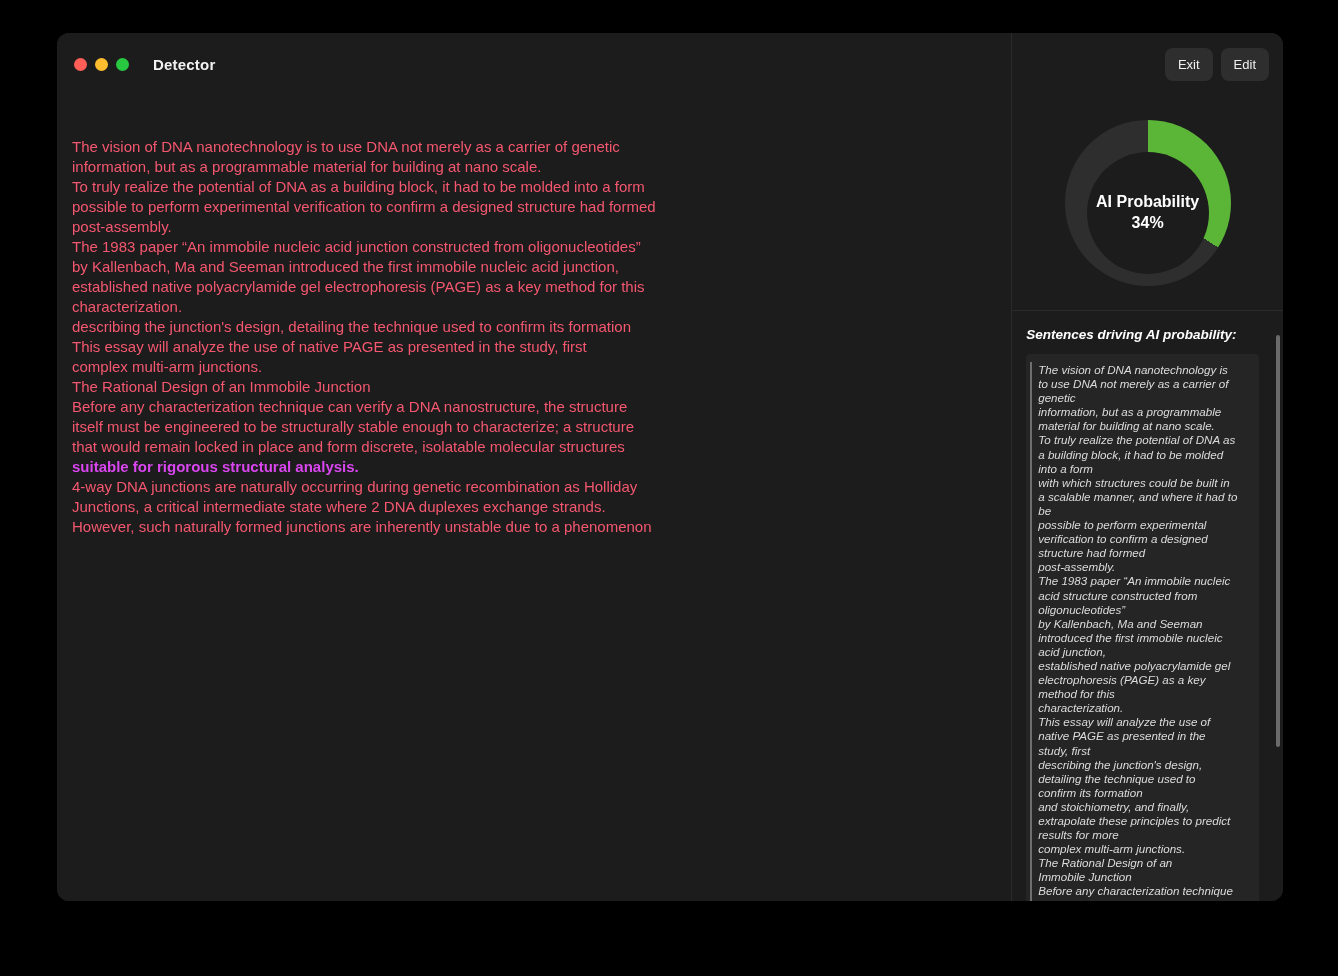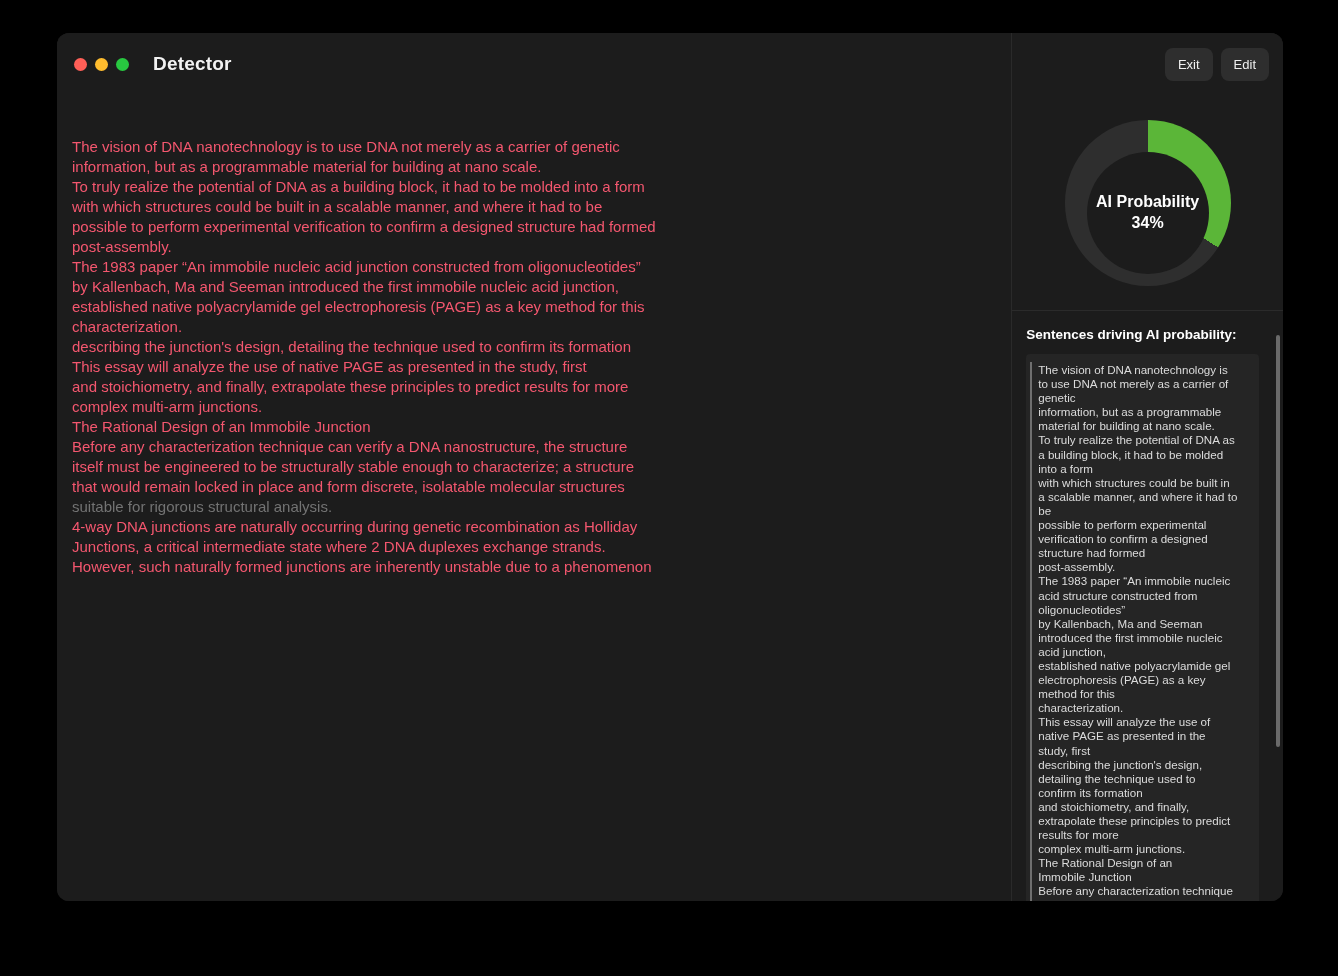--- a/index.html
+++ b/index.html
@@ -51,21 +51,21 @@
     height: 13px;
     border-radius: 50%;
     display: block;
   }
   .dot.red { background: #ff5f57; }
   .dot.yellow { background: #febc2e; }
   .dot.green { background: #28c840; }
 
   #window-title {
     color: #f2f2f2;
-    font-size: 19px;
+    font-size: 15px;
     font-weight: bold;
     margin-left: 24px;
     letter-spacing: 0.2px;
   }
 
   #document-area {
     position: absolute;
     left: 0;
     top: 62px;
     right: 0;
@@ -159,20 +159,21 @@
     font-size: 16px;
     font-weight: bold;
   }
 
   #sentences-section {
     flex: 1;
     padding: 16px 24px 0 14px;
     box-sizing: border-box;
     position: relative;
     overflow: hidden;
+    font-style: italic;
   }
 
   #sentences-heading {
     color: #ffffff;
     font-size: 13.5px;
     font-weight: bold;
     margin-bottom: 12px;
   }
 
   #sentences-list {
@@ -225,36 +226,34 @@
         <span class="dot yellow"></span>
         <span class="dot green"></span>
       </div>
       <div id="window-title">Detector</div>
     </div>
 
     <div id="document-area">
       <div class="doc-line" style="color: rgb(244, 87, 111);">The vision of DNA nanotechnology is to use DNA not merely as a carrier of genetic</div>
       <div class="doc-line" style="color: rgb(244, 87, 111);">information, but as a programmable material for building at nano scale.</div>
       <div class="doc-line" style="color: rgb(244, 87, 111);">To truly realize the potential of DNA as a building block, it had to be molded into a form</div>
-      <div class="doc-line" style="color: rgb(244, 87, 111);">with which structures could be built in a scalable manner, and where it had to be</div>
       <div class="doc-line" style="color: rgb(244, 87, 111);">possible to perform experimental verification to confirm a designed structure had formed</div>
       <div class="doc-line" style="color: rgb(244, 87, 111);">post-assembly.</div>
       <div class="doc-line" style="color: rgb(244, 87, 111);">The 1983 paper “An immobile nucleic acid junction constructed from oligonucleotides”</div>
       <div class="doc-line" style="color: rgb(244, 87, 111);">by Kallenbach, Ma and Seeman introduced the first immobile nucleic acid junction,</div>
       <div class="doc-line" style="color: rgb(244, 87, 111);">established native polyacrylamide gel electrophoresis (PAGE) as a key method for this</div>
       <div class="doc-line" style="color: rgb(244, 87, 111);">characterization.</div>
       <div class="doc-line" style="color: rgb(244, 87, 111);">describing the junction's design, detailing the technique used to confirm its formation</div>
       <div class="doc-line" style="color: rgb(244, 87, 111);">This essay will analyze the use of native PAGE as presented in the study, first</div>
-      <div class="doc-line" style="color: rgb(244, 87, 111);">and stoichiometry, and finally, extrapolate these principles to predict results for more</div>
       <div class="doc-line" style="color: rgb(244, 87, 111);">complex multi-arm junctions.</div>
       <div class="doc-line" style="color: rgb(244, 87, 111);">The Rational Design of an Immobile Junction</div>
       <div class="doc-line" style="color: rgb(244, 87, 111);">Before any characterization technique can verify a DNA nanostructure, the structure</div>
       <div class="doc-line" style="color: rgb(244, 87, 111);">itself must be engineered to be structurally stable enough to characterize; a structure</div>
       <div class="doc-line" style="color: rgb(244, 87, 111);">that would remain locked in place and form discrete, isolatable molecular structures</div>
-      <div class="doc-line" style="color: #737373;">suitable for rigorous structural analysis.</div>
+      <div class="doc-line" style="color: #d946ef; font-weight: bold;">suitable for rigorous structural analysis.</div>
       <div class="doc-line" style="color: rgb(244, 87, 111);">4-way DNA junctions are naturally occurring during genetic recombination as Holliday</div>
       <div class="doc-line" style="color: rgb(244, 87, 111);">Junctions, a critical intermediate state where 2 DNA duplexes exchange strands.</div>
       <div class="doc-line" style="color: rgb(244, 87, 111);">However, such naturally formed junctions are inherently unstable due to a phenomenon</div>
     </div>
   </div>
 
   <div id="right-pane">
 
     <div id="right-header">
       <button class="pill-button">Exit</button>

